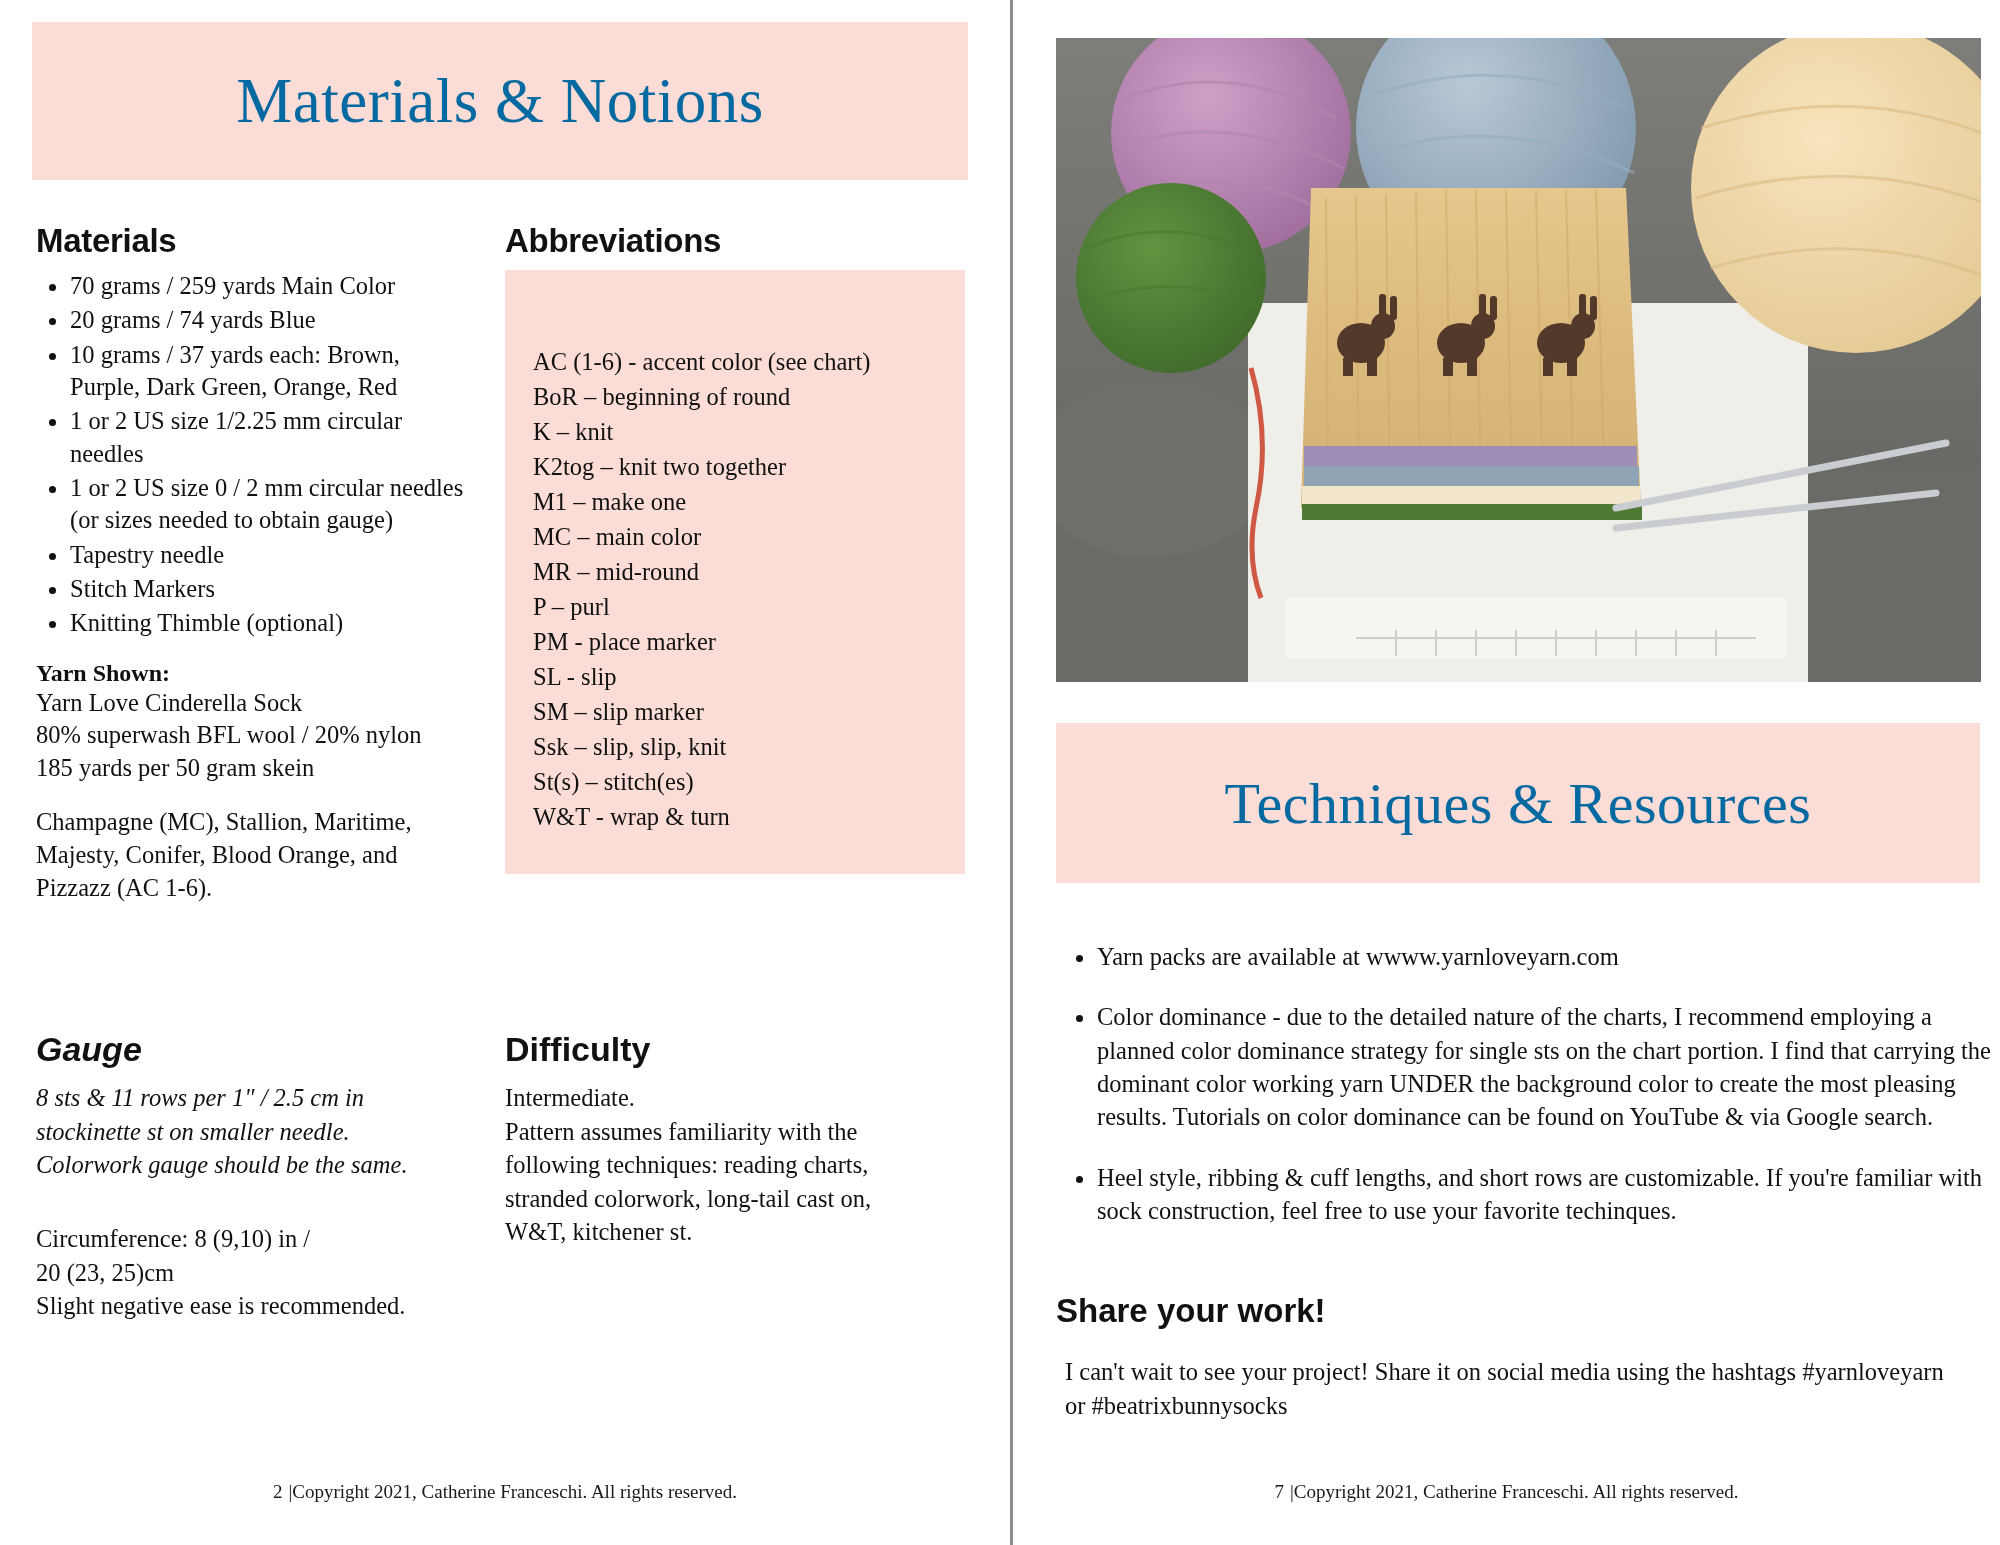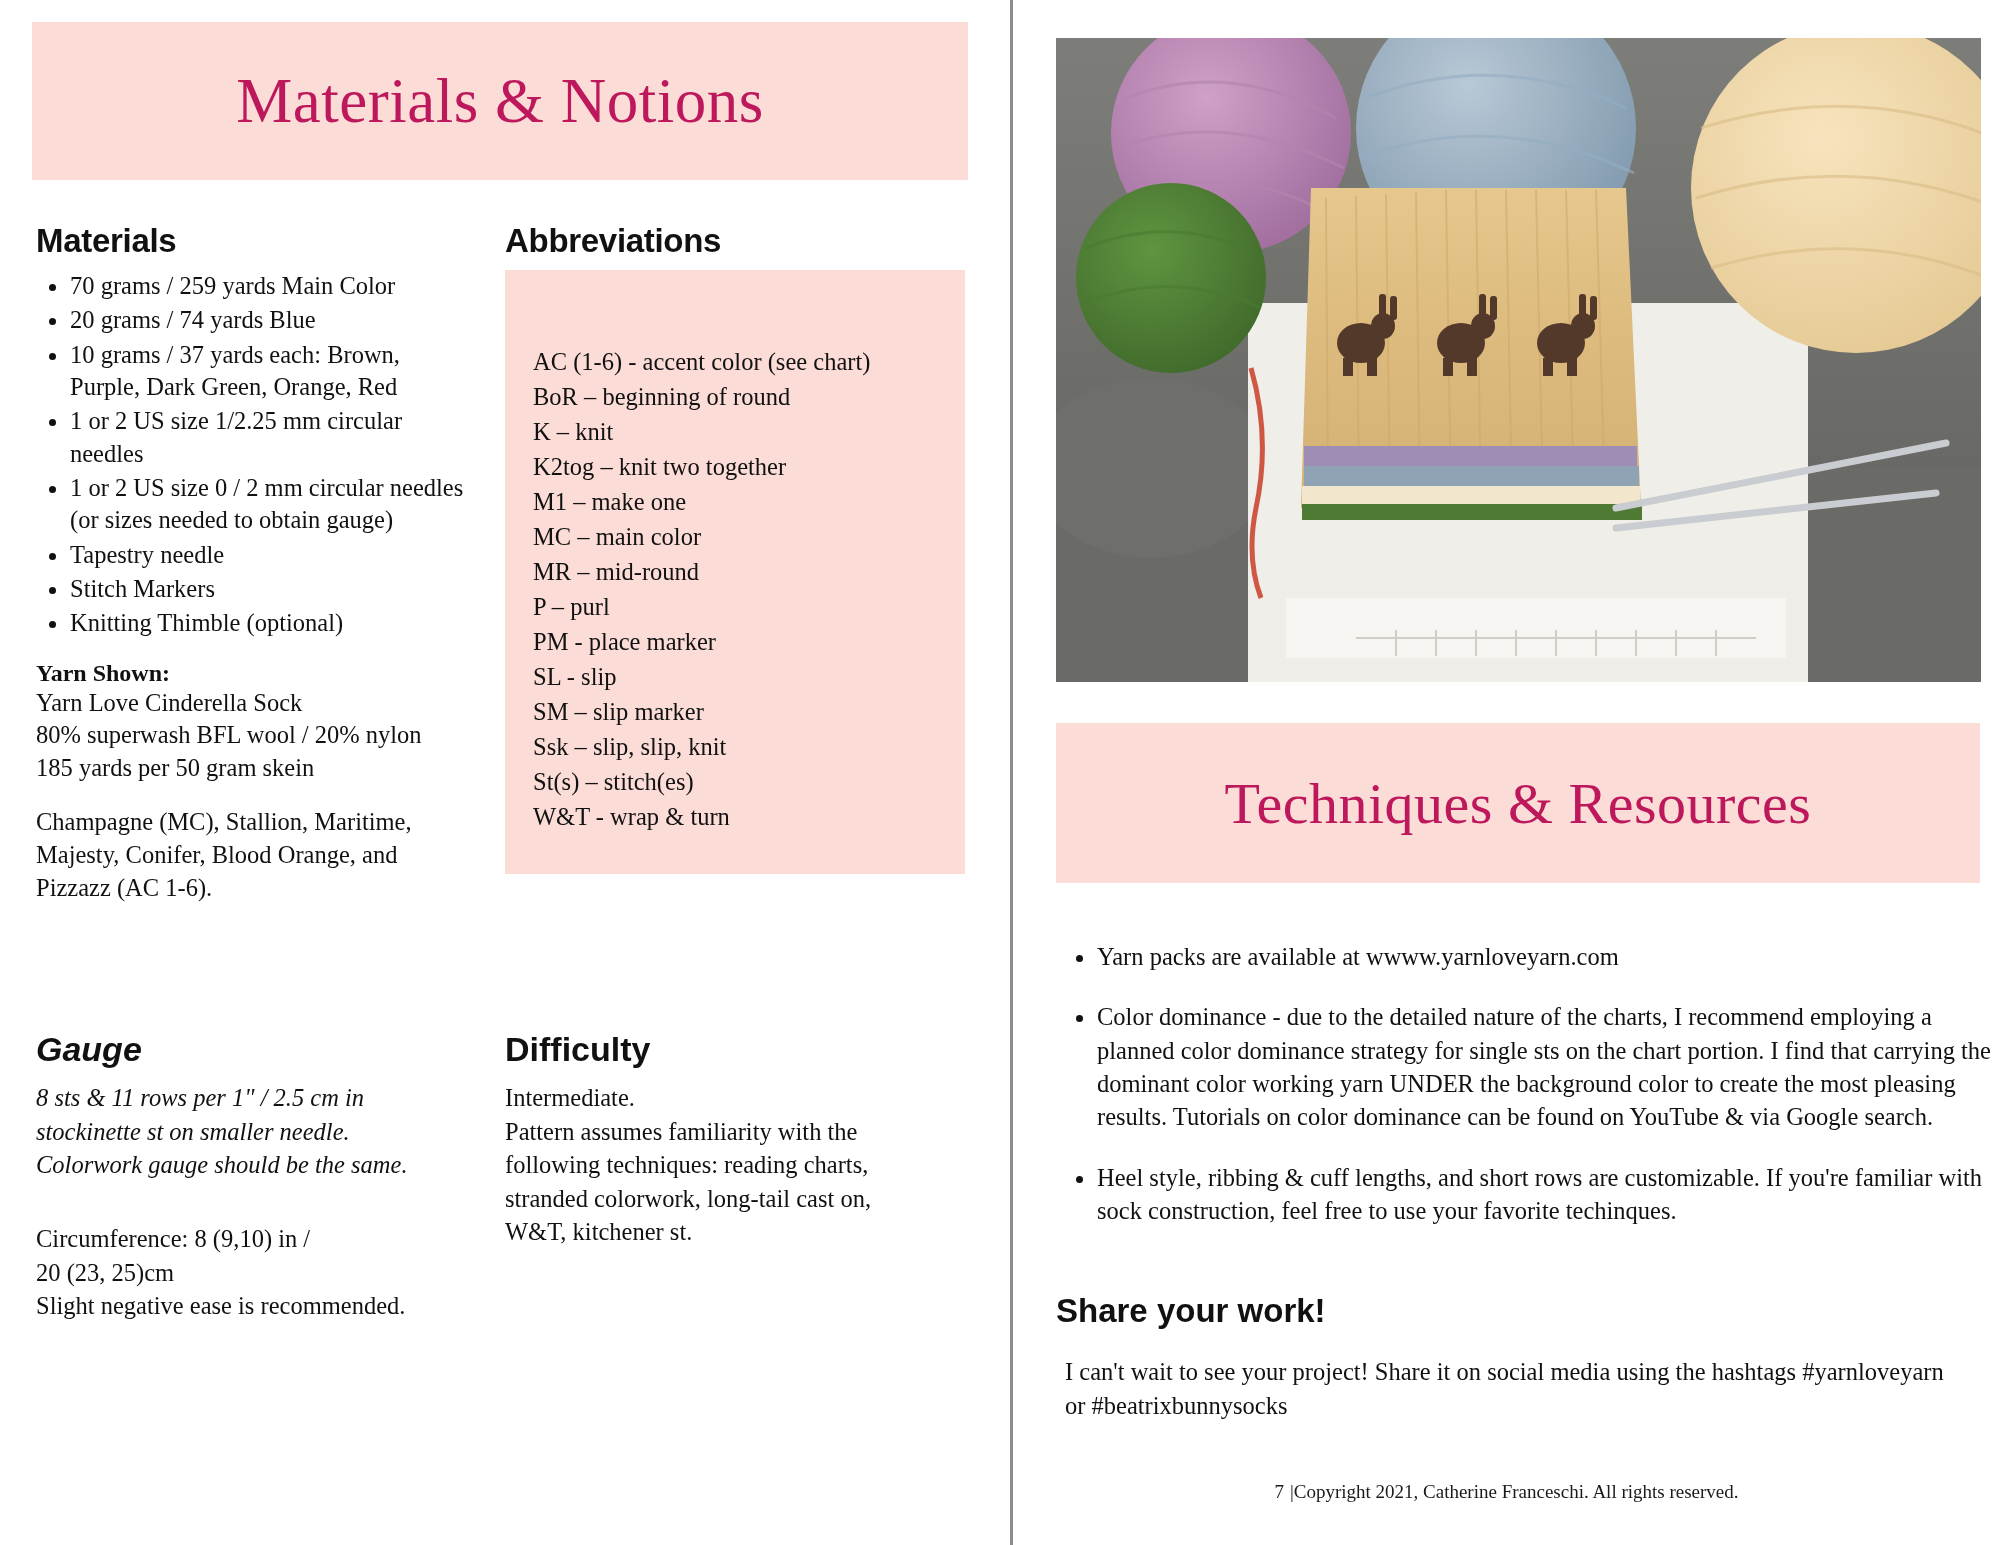--- a/index.html
+++ b/index.html
@@ -44,21 +44,21 @@
   .banner {
     background: #fbdcd6;
     display: flex;
     align-items: center;
     justify-content: center;
   }
   .banner-title {
     font-family: "Liberation Serif", serif;
     font-weight: 400;
     letter-spacing: 0.5px;
-    color: #be185d;
+    color: #0369a1;
   }
   #materials-banner {
     position: absolute;
     left: 32px;
     top: 22px;
     width: 936px;
     height: 158px;
   }
   #materials-banner .banner-title { font-size: 63px; }
 
@@ -277,20 +277,23 @@
 
     <div class="difficulty-wrap">
       <div class="sec-head-lg">Difficulty</div>
       <div class="body-txt">Intermediate.</div>
       <div class="body-txt">Pattern assumes familiarity with the</div>
       <div class="body-txt">following techniques:  reading charts,</div>
       <div class="body-txt">stranded colorwork, long-tail cast on,</div>
       <div class="body-txt">W&amp;T, kitchener st.</div>
     </div>
 
+    <div class="footer">
+      <span class="pg">2</span><span>|</span><span>Copyright 2021, Catherine Franceschi. All rights reserved.</span>
+    </div>
   </div>
 
   <div class="divider"></div>
 
   <div class="right-col">
 
     <div id="photo">
       <svg width="925" height="644" viewBox="0 0 925 644" xmlns="http://www.w3.org/2000/svg" aria-hidden="true">
         <defs>
           <linearGradient id="chairG" x1="0" y1="0" x2="0" y2="1">

